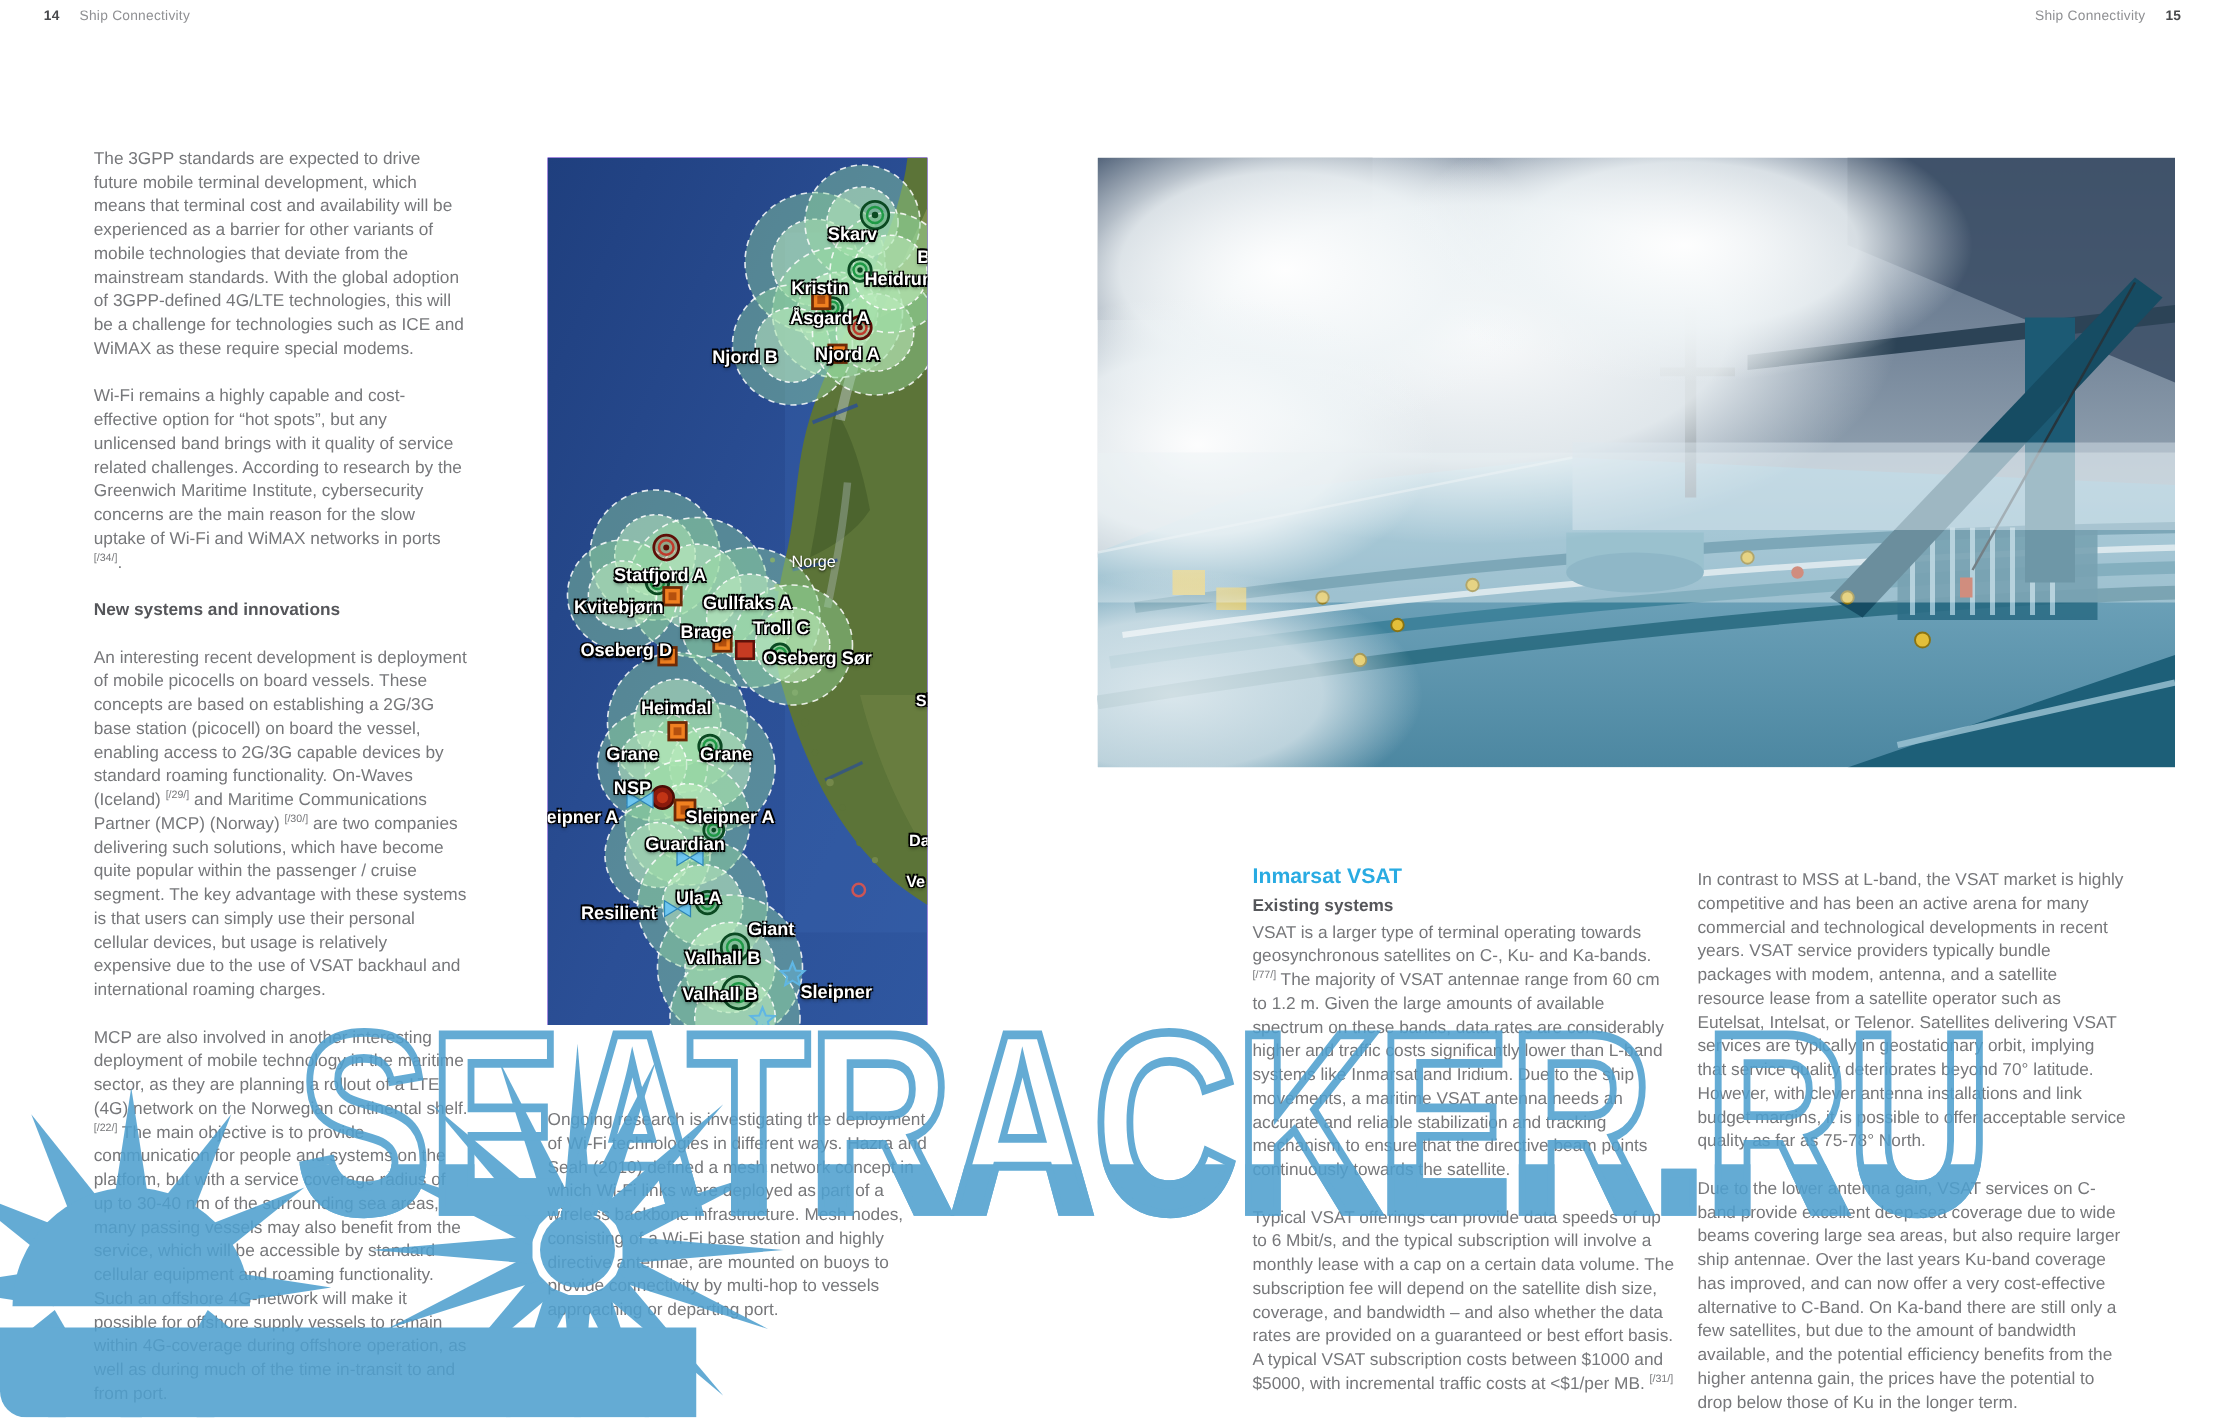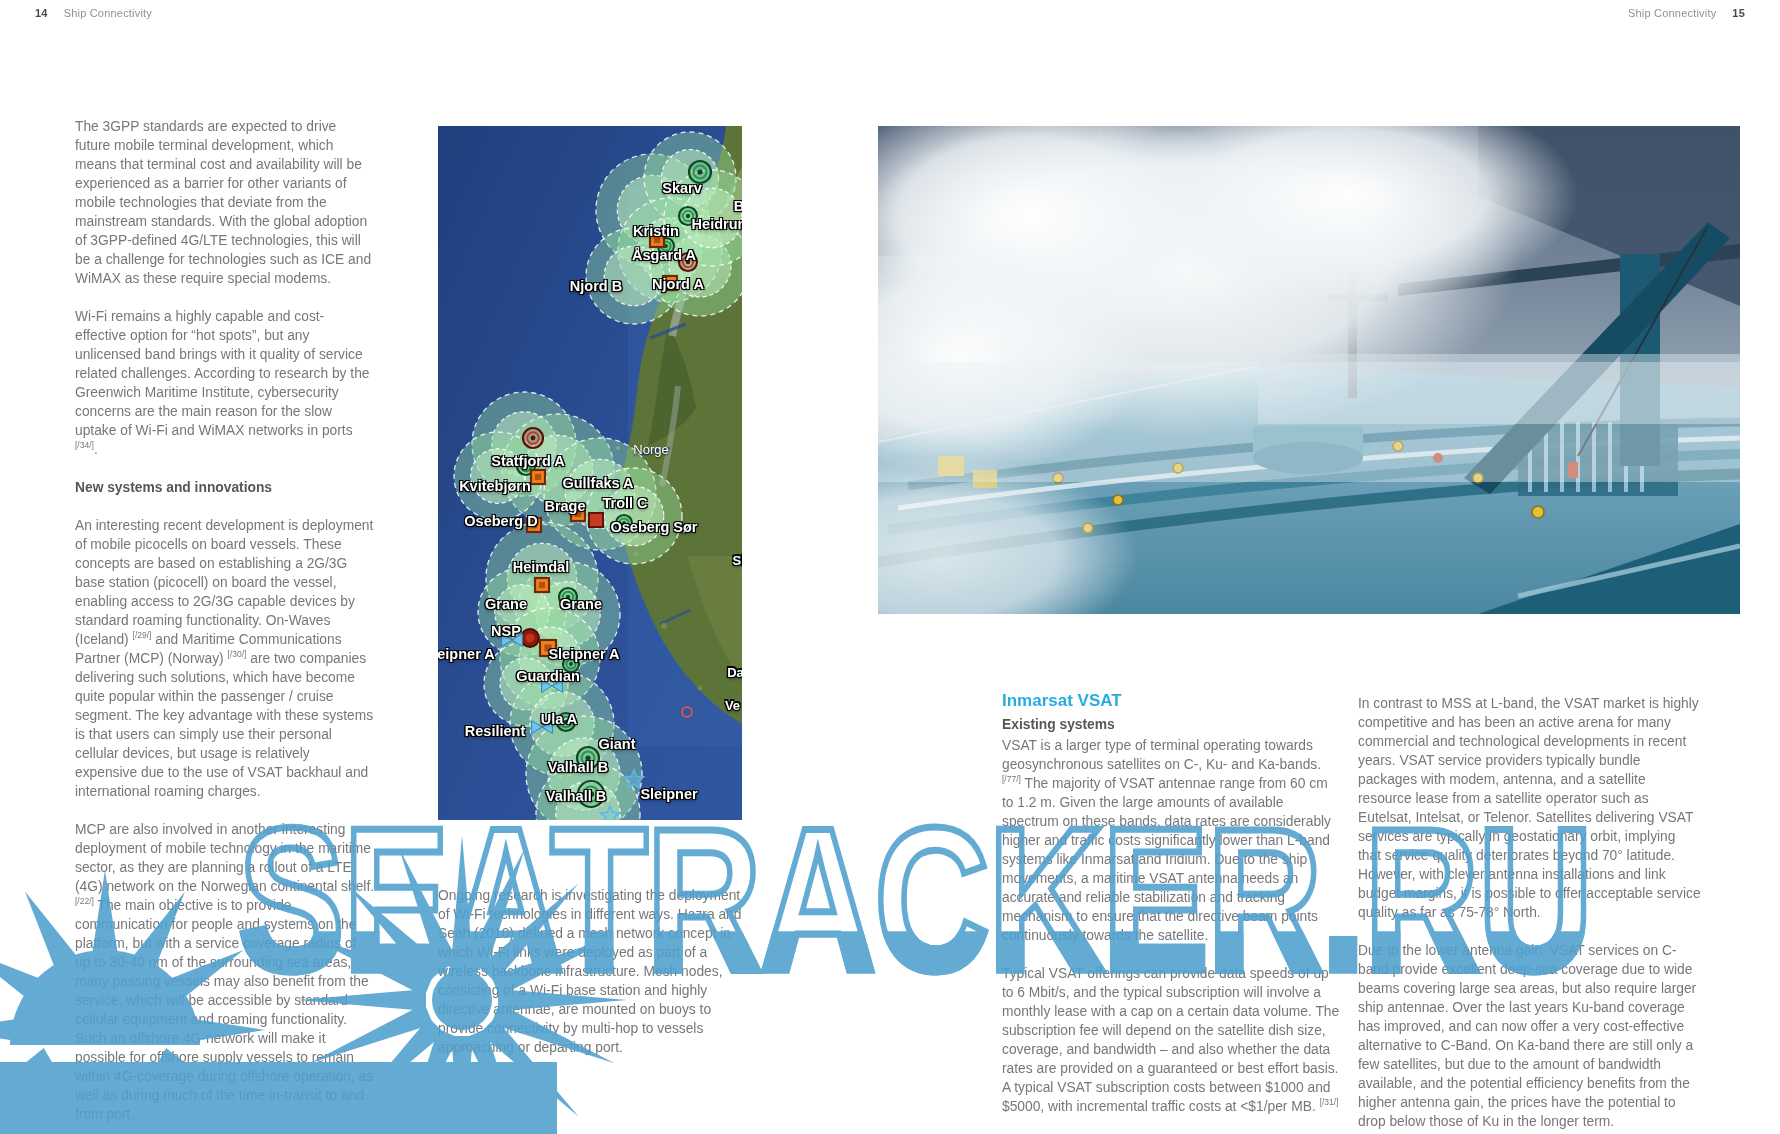--- a/index.html
+++ b/index.html
@@ -1,17 +1,17 @@
 <!DOCTYPE html>
 <html style="--accent: #29abe2; --wm: #4fa0cf;"><head>
 <meta charset="utf-8">
 <style>
   html,body{margin:0;padding:0;background:#ffffff;}
   #spread{position:relative;width:1780px;height:1134px;background:#fff;overflow:hidden;
-          font-family:"Liberation Sans",sans-serif;color:#76777a;}
+          font-family:"Liberation Sans",sans-serif;color:#76777a;border-radius:21px;}
   
   .runhead{position:absolute;top:7px;font-size:11px;color:#8f9093;letter-spacing:.2px;}
   .runhead b{color:#48494c;font-weight:700;}
   .runhead.left{left:35px;}
   .runhead.right{right:35px;}
   .runhead .sp{display:inline-block;width:16px;}
   
   .col{position:absolute;font-size:13.8px;line-height:19px;color:#76777a;}
   .col p{margin:0 0 19px 0;}
   sup{font-size:8.5px;vertical-align:super;line-height:0;}

